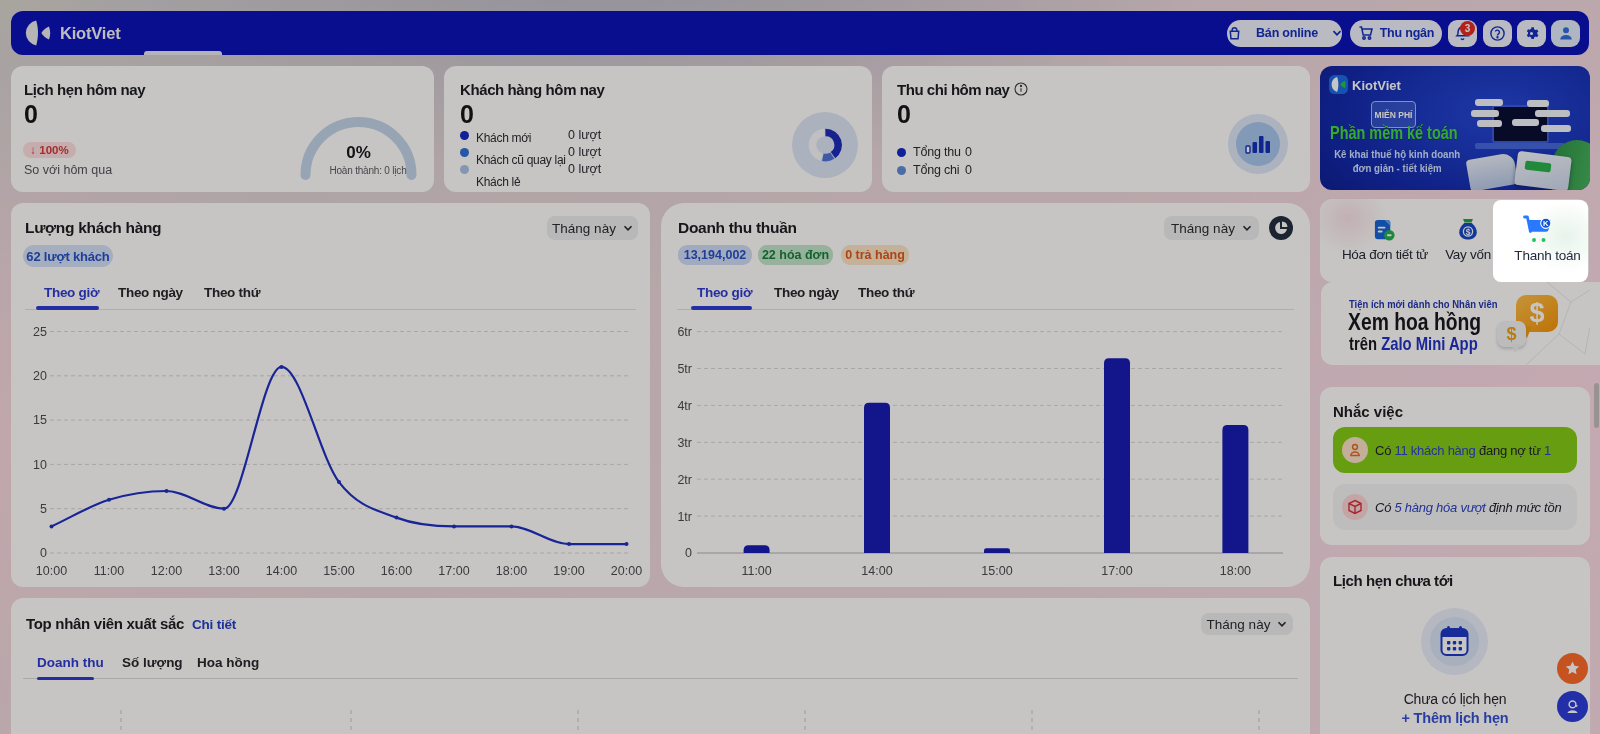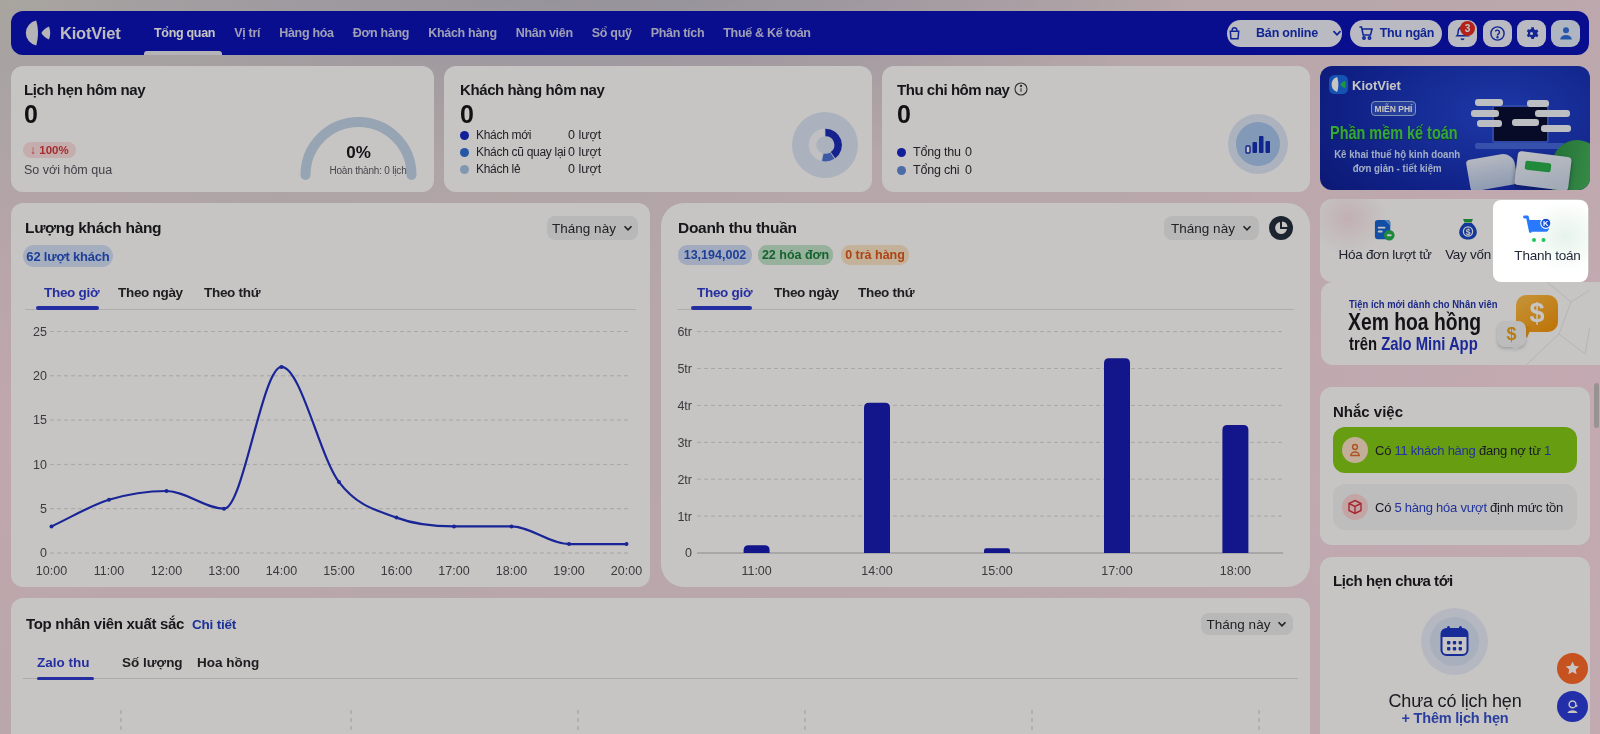--- a/index.html
+++ b/index.html
@@ -25,31 +25,20 @@
 </style>
 </head>
 <body>
 
 <div class="abs" id="nav" style="left:11px;top:11px;width:1578px;height:44px;background:#0a12ba;border-radius:12px;">
   <svg class="abs" style="left:13px;top:8px;" width="28" height="28" viewBox="0 0 28 28">
     <path d="M12.2 1.6 A12.6 12.6 0 0 0 12.2 26.4 C13.4 22 14 18 14 14 C14 10 13.4 6 12.2 1.6 Z" fill="#e9e9ef"></path>
     <path d="M25 7.5 C21.5 9 19 11.3 17.4 14 C19 16.7 21.5 19 25 20.5 C25.8 18.4 26.2 16.2 26.2 14 C26.2 11.8 25.8 9.6 25 7.5 Z" fill="#e9e9ef"></path>
   </svg>
   <div class="abs" style="left:49px;top:13px;font-size:16.5px;font-weight:700;letter-spacing:-0.2px;color:#f2f2f6;">KiotViet</div>
-  <div class="abs" style="left:143px;top:0;height:44px;display:flex;align-items:center;gap:19px;font-size:12.5px;font-weight:600;letter-spacing:-0.3px;color:#ccceea;">
-    <span style="color:#ffffff;">Tổng quan</span>
-      <span>Vị trí</span>
-      <span>Hàng hóa</span>
-      <span>Đơn hàng</span>
-      <span>Khách hàng</span>
-      <span>Nhân viên</span>
-      <span>Sổ quỹ</span>
-      <span>Phân tích</span>
-      <span>Thuế &amp; Kế toán</span>
-  </div>
   <div class="abs" style="left:133px;top:40px;width:78px;height:4px;background:#e8e8ee;border-radius:3px 3px 0 0;"></div>
 
   <div class="abs" style="left:1216px;top:8.5px;width:115px;height:27px;background:#eef1fd;border-radius:14px;display:flex;align-items:center;justify-content:space-between;gap:6px;color:#1330c0;font-size:12.5px;font-weight:700;letter-spacing:-0.2px;">
     <svg width="15" height="15" viewBox="0 0 16 16" fill="none" stroke="#1330c0" stroke-width="1.6">
         <path d="M3.5 5.5h9l-.7 8H4.2z"></path>
         <path d="M5.5 5.5V4.3a2.5 2.5 0 0 1 5 0v1.2"></path>
       </svg>
     <span>Bán online</span>
     <svg width="10" height="10" viewBox="0 0 10 10" fill="none" stroke="#1330c0" stroke-width="1.8">
         <path d="M1.5 3.2 5 6.8 8.5 3.2"></path>
@@ -108,21 +97,21 @@
   <div class="abs" style="left:290px;top:99px;width:134px;text-align:center;font-size:10px;letter-spacing:-0.2px;color:#5b5b64;">Hoàn thành: 0 lịch</div>
 </div>
 <div class="card" id="c2" style="left:444px;top:66px;width:428px;height:126px;">
   <div class="abs ttl" style="left:16px;top:15px;letter-spacing:-0.4px;">Khách hàng hôm nay</div>
   <div class="abs" style="left:16px;top:34px;font-size:25px;font-weight:700;color:#141418;">0</div>
   <div class="abs" style="left:16px;top:61px;width:19px;">
     <div style="position:absolute;left:0;top:4px;width:9px;height:9px;border-radius:50%;background:#1428c8;"></div>
     <div style="position:absolute;left:0;top:21px;width:9px;height:9px;border-radius:50%;background:#2f6fd8;"></div>
     <div style="position:absolute;left:0;top:38px;width:9px;height:9px;border-radius:50%;background:#a8c4e8;"></div>
   </div>
-  <div class="abs" style="left:32px;top:61px;font-size:12px;letter-spacing:-0.3px;color:#2b2b33;line-height:17px;">Khách mới<br>Khách cũ quay lại<br>Khách lẻ</div>
+  <div class="abs" style="left:32px;top:61px;font-size:12px;letter-spacing:-0.3px;color:#2b2b33;line-height:22px;">Khách mới<br>Khách cũ quay lại<br>Khách lẻ</div>
   <div class="abs" style="left:124px;top:61px;font-size:12.5px;color:#2b2b33;line-height:17px;">0 lượt<br>0 lượt<br>0 lượt</div>
   <div class="abs" style="left:348px;top:46px;width:66px;height:66px;border-radius:50%;background:#dce6f6;"></div>
   <svg class="abs" style="left:363px;top:61px;" width="36" height="36" viewBox="0 0 36 36">
     <path d="M14.9 30.1 A12.5 12.5 0 0 1 17.6 5.5" fill="none" stroke="#f7f8fb" stroke-width="7.6"></path>
     <path d="M18.4 5.5 A12.5 12.5 0 0 1 26 28.1" fill="none" stroke="#1b2cb8" stroke-width="7.6"></path>
     <path d="M25.3 28.6 A12.5 12.5 0 0 1 15.8 30.3" fill="none" stroke="#4f74d8" stroke-width="7.6"></path>
   </svg>
 </div>
 <div class="card" id="c3" style="left:882px;top:66px;width:428px;height:126px;">
   <div class="abs ttl" style="left:15px;top:15px;letter-spacing:-0.45px;">Thu chi hôm nay</div>
@@ -147,21 +136,21 @@
     <rect x="21.5" y="11" width="4.5" height="12" rx="1" fill="#1330b8"></rect>
   </svg>
 </div>
 <div class="card" id="banner" style="left:1320px;top:66px;width:270px;height:124px;background:radial-gradient(300px 170px at 66% 38%, #2448d8 0%, #1128ac 55%, #0a1478 100%);overflow:hidden;">
   <svg class="abs" style="left:9px;top:9px;" width="19" height="19" viewBox="0 0 28 28">
     <rect x="0" y="0" width="28" height="28" rx="8" fill="#1a6ae8"></rect>
     <path d="M12 3 A11.5 11.5 0 0 0 12 25 C13.2 21 13.8 17.5 13.8 14 C13.8 10.5 13.2 7 12 3 Z" fill="#ffffff"></path>
     <path d="M23.5 8.5 C20.5 9.8 18.3 11.6 16.8 14 C18.3 16.4 20.5 18.2 23.5 19.5 C24.2 17.7 24.5 15.9 24.5 14 C24.5 12.1 24.2 10.3 23.5 8.5 Z" fill="#27c24c"></path>
   </svg>
   <div class="abs" style="left:32px;top:12px;font-size:13px;font-weight:700;color:#ffffff;">KiotViet</div>
-  <div class="abs" style="left:51px;top:35px;width:45px;height:15px;border:1px solid #9fc0f0;border-radius:4px;background:rgba(120,160,240,0.28);color:#fff;font-size:8.5px;font-weight:700;display:flex;align-items:center;justify-content:center;">MIỄN PHÍ</div>
+  <div class="abs" style="left:51px;top:35px;width:45px;height:27px;border:1px solid #9fc0f0;border-radius:4px;background:rgba(120,160,240,0.28);color:#fff;font-size:8.5px;font-weight:700;display:flex;align-items:center;justify-content:center;">MIỄN PHÍ</div>
   <div class="abs" style="left:10px;top:56px;width:200px;font-size:19px;font-weight:800;color:#45d94f;text-shadow:0 1px 0 #0a4a18;transform:scaleX(0.76);transform-origin:0 50%;white-space:nowrap;">Phần mềm kế toán</div>
   <div class="abs" style="left:10px;top:82px;width:160px;text-align:center;font-size:11.5px;line-height:13.5px;font-weight:700;color:#cfe0ff;transform:scaleX(0.84);transform-origin:0 50%;">Kê khai thuế hộ kinh doanh<br>đơn giản - tiết kiệm</div>
 
   <div class="abs" style="left:172px;top:39px;width:57px;height:38px;background:#070d35;border:2px solid #3b5bd8;border-radius:3px;"></div>
   <div class="abs" style="left:155px;top:77px;width:90px;height:6px;background:#4468e0;border-radius:2px;"></div>
 
   <div class="abs" style="left:232px;top:74px;width:50px;height:50px;background:linear-gradient(100deg,#2b9347,#4cbb62);border-radius:50% 50% 0 0;"></div>
 
   <div class="abs" style="left:148px;top:90px;width:48px;height:32px;background:linear-gradient(180deg,#e8eefa,#b7c9e8);border-radius:4px 12px 4px 4px;transform:rotate(-10deg);"></div>
   <div class="abs" style="left:196px;top:88px;width:54px;height:34px;background:linear-gradient(160deg,#f4f8fe,#cdd9ee);border-radius:4px;transform:rotate(7deg);box-shadow:0 2px 4px rgba(10,20,60,0.5);"></div>
@@ -295,21 +284,21 @@
 <div class="card" id="side1" style="left:1320px;top:199px;width:269px;height:83px;overflow:hidden;">
   <div class="abs" style="left:-20px;top:-25px;width:120px;height:110px;background:radial-gradient(55px 50px at 40% 40%, #fae4e9 0%, rgba(250,228,233,0) 72%);"></div>
   <svg class="abs" style="left:53px;top:20px;" width="23" height="23" viewBox="0 0 24 24">
     <rect x="2" y="1" width="16" height="20" rx="3" fill="#1565d8"></rect>
     <path d="M12 1 h3 a3 3 0 0 1 3 3 v3 z" fill="#63a4f0"></path>
     <rect x="5" y="8" width="8" height="2" rx="1" fill="#fff"></rect>
     <rect x="5" y="12" width="5" height="2" rx="1" fill="#fff"></rect>
     <circle cx="17" cy="17" r="5.5" fill="#23b14d"></circle>
     <rect x="14.5" y="16" width="5" height="2" rx="1" fill="#fff"></rect>
   </svg>
-  <div class="abs" style="left:0px;top:48px;width:130px;text-align:center;font-size:13.5px;letter-spacing:-0.3px;color:#252a3a;">Hóa đơn lượt tử</div>
+  <div class="abs" style="left:0px;top:48px;width:130px;text-align:center;font-size:13.5px;letter-spacing:-0.3px;color:#252a3a;">Hóa đơn tiết tử</div>
   <svg class="abs" style="left:136px;top:19px;" width="24" height="24" viewBox="0 0 24 24">
     <path d="M8.5 4.5 L7 1 H17 L15.5 4.5 Z" fill="#22a344"></path>
     <path d="M8.3 5 C5 7.8 3.2 11 3.2 14.2 C3.2 18.6 7 21.5 12 21.5 C17 21.5 20.8 18.6 20.8 14.2 C20.8 11 19 7.8 15.7 5 Z" fill="#1848c8"></path>
     <circle cx="12" cy="13.5" r="4.6" fill="none" stroke="#ffffff" stroke-width="1.3"></circle>
     <text x="12" y="16.8" font-size="8.5" font-weight="bold" fill="#ffffff" text-anchor="middle">$</text>
   </svg>
   <div class="abs" style="left:113px;top:48px;width:70px;text-align:center;font-size:13.5px;letter-spacing:-0.3px;color:#252a3a;">Vay vốn</div>
 </div>
 <div class="card" id="zalo" style="left:1321px;top:282px;width:298px;height:83px;overflow:hidden;padding-left:20px;">
   <svg class="abs" style="left:150px;top:0;" width="119" height="83" viewBox="0 0 119 83" fill="none" stroke="#e1e1e4" stroke-width="0.7">
@@ -338,54 +327,54 @@
     </div>
     <div class="abs" style="left:42px;top:16px;font-size:13px;letter-spacing:-0.25px;color:#20222e;white-space:nowrap;">Có <span style="color:#2a41c8;">11 khách hàng</span> đang nợ từ <span style="color:#2a41c8;">1</span></div>
   </div>
   <div class="abs" style="left:13px;top:97px;width:244px;height:46px;background:#f4f5f7;border-radius:12px;">
     <div class="abs" style="left:9px;top:10px;width:26px;height:26px;border-radius:50%;background:#fbd6d8;">
       <svg class="abs" style="left:5px;top:5px;" width="16" height="16" viewBox="0 0 16 16" fill="none" stroke="#d5333c" stroke-width="1.4">
           <path d="M8 1.5 14 4.5 14 11.5 8 14.5 2 11.5 2 4.5 Z"></path>
           <path d="M2 4.5 8 7.5 14 4.5 M8 7.5 V14.5"></path>
         </svg>
     </div>
-    <div class="abs" style="left:42px;top:16px;font-size:13px;letter-spacing:-0.25px;color:#20222e;white-space:nowrap;">Có <span style="color:#2a41c8;">5 hàng hóa vượt</span> định mức tồn</div>
+    <div class="abs" style="left:42px;top:16px;font-size:13px;letter-spacing:-0.25px;color:#20222e;white-space:nowrap;font-style:italic;">Có <span style="color:#2a41c8;">5 hàng hóa vượt</span> định mức tồn</div>
   </div>
 </div>
 <div class="card" id="lich" style="left:1320px;top:557px;width:270px;height:190px;">
   <div class="abs" style="left:13px;top:15px;font-size:15px;font-weight:700;letter-spacing:-0.4px;color:#1c1c22;">Lịch hẹn chưa tới</div>
   <div class="abs" style="left:101px;top:51px;width:67px;height:67px;border-radius:50%;background:#e9effb;"></div>
   <div class="abs" style="left:110px;top:60px;width:49px;height:49px;border-radius:50%;background:#d8e3f6;"></div>
   <svg class="abs" style="left:120px;top:68px;" width="29" height="32" viewBox="0 0 29 32">
     <rect x="1.5" y="4" width="26" height="26" rx="5" fill="#ffffff" stroke="#1c39c8" stroke-width="2"></rect>
     <path d="M1.5 9 a5 5 0 0 1 5-5 h16 a5 5 0 0 1 5 5 v3 h-26 z" fill="#1c39c8"></path>
     <rect x="7" y="1" width="3" height="6" rx="1.5" fill="#1c39c8"></rect>
     <rect x="19" y="1" width="3" height="6" rx="1.5" fill="#1c39c8"></rect>
     <g fill="#1c39c8">
       <rect x="7" y="16" width="3.4" height="3.4" rx="0.8"></rect>
         <rect x="12.8" y="16" width="3.4" height="3.4" rx="0.8"></rect>
         <rect x="18.6" y="16" width="3.4" height="3.4" rx="0.8"></rect>
       <rect x="7" y="22" width="3.4" height="3.4" rx="0.8"></rect>
         <rect x="12.8" y="22" width="3.4" height="3.4" rx="0.8"></rect>
         <rect x="18.6" y="22" width="3.4" height="3.4" rx="0.8"></rect>
     </g>
   </svg>
-  <div class="abs" style="left:0;top:134px;width:270px;text-align:center;font-size:18px;letter-spacing:-0.2px;color:#23252e;">Chưa có lịch hẹn</div>
+  <div class="abs" style="left:0;top:134px;width:270px;text-align:center;font-size:14px;letter-spacing:-0.2px;color:#23252e;">Chưa có lịch hẹn</div>
   <div class="abs" style="left:0;top:153px;width:270px;text-align:center;font-size:14.5px;font-weight:600;letter-spacing:-0.2px;color:#3550cf;">+ Thêm lịch hẹn</div>
 </div>
 
 <div class="card" id="bottom" style="left:11px;top:598px;width:1299px;height:150px;">
   <div class="abs ttl" style="left:15px;top:17px;font-size:15px;letter-spacing:-0.3px;">Top nhân viên xuất sắc</div>
   <div class="abs" style="left:181px;top:19px;font-size:13.5px;font-weight:600;color:#2440c8;letter-spacing:-0.2px;">Chi tiết</div>
   <div class="drop" style="left:1190px;top:15px;width:92px;height:22px;">Tháng này
     <svg width="10" height="10" viewBox="0 0 10 10" fill="none" stroke="#2a2a30" stroke-width="1.6">
         <path d="M1.5 3.2 5 6.8 8.5 3.2"></path>
       </svg>
   </div>
-  <div class="abs" style="left:26px;top:57px;font-size:13.5px;font-weight:600;color:#2e3bd1;">Zalo thu</div>
+  <div class="abs" style="left:26px;top:57px;font-size:13.5px;font-weight:600;color:#2e3bd1;">Doanh thu</div>
   <div class="abs" style="left:111px;top:57px;font-size:13.5px;font-weight:600;color:#26262c;">Số lượng</div>
   <div class="abs" style="left:186px;top:57px;font-size:13.5px;font-weight:600;color:#26262c;">Hoa hồng</div>
   <div class="abs" style="left:12px;top:80px;width:1275px;height:1px;background:#dcdcde;"></div>
   <div class="abs" style="left:26px;top:78.5px;width:57px;height:3.5px;background:#2e3bd1;border-radius:2px;"></div>
   <svg class="abs" style="left:0;top:112px;" width="1299" height="38" viewBox="0 0 1299 38">
     <g stroke="#c9c9cb" stroke-width="1" stroke-dasharray="4 4">
       <line x1="110" y1="0" x2="110" y2="38"></line>
       <line x1="340" y1="0" x2="340" y2="38"></line>
       <line x1="567" y1="0" x2="567" y2="38"></line>
       <line x1="794" y1="0" x2="794" y2="38"></line>

